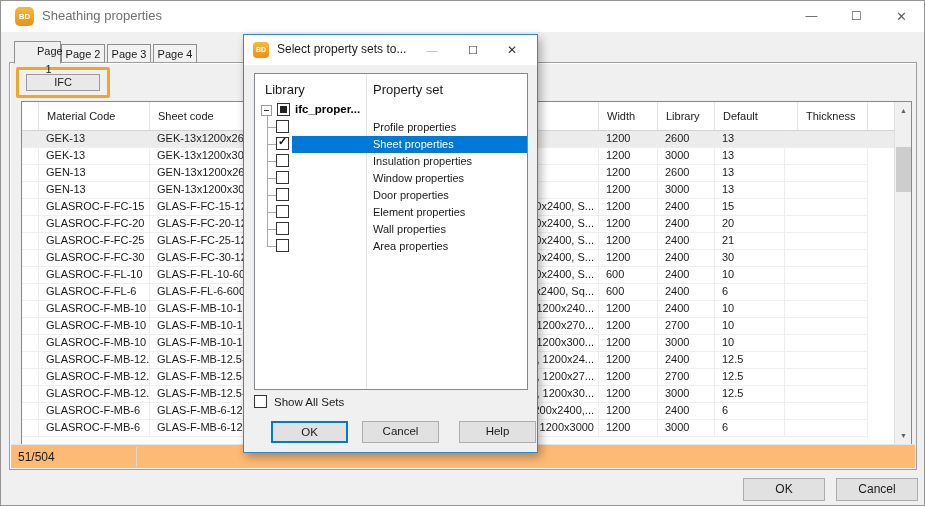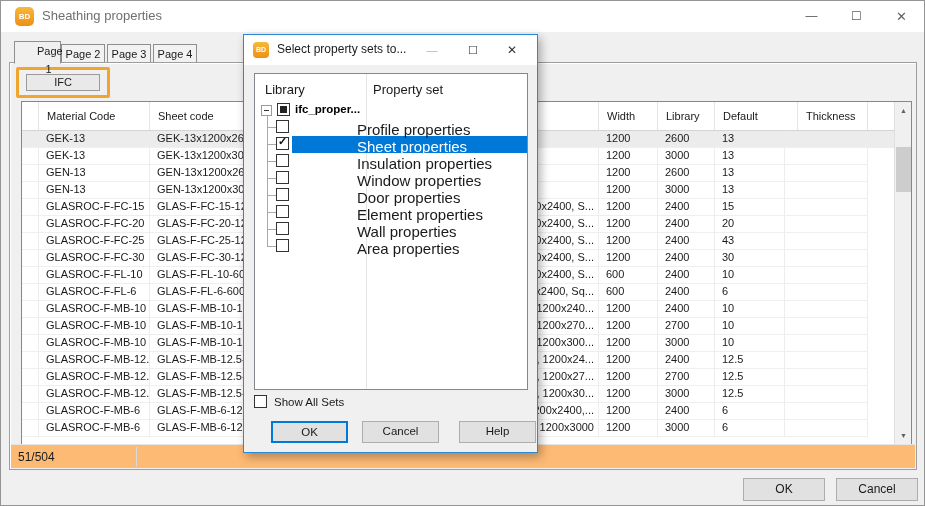--- a/index.html
+++ b/index.html
@@ -49,21 +49,21 @@
   .troot{position:absolute;left:0;top:28px;width:100%;height:17px;}
   .expander{position:absolute;left:6px;top:3px;width:11px;height:11px;border:1px solid #9a9a9a;background:#fff;}
   .expander::after{content:"";position:absolute;left:2px;top:4px;width:5px;height:1px;background:#333;}
   .cb{position:absolute;top:1px;width:13px;height:13px;border:1px solid #333;background:#fff;}
   .cb .ind{position:absolute;left:2px;top:2px;width:7px;height:7px;background:#222;}
   .cb .tick{position:absolute;left:1px;top:-3px;font-size:11px;font-weight:bold;color:#111;}
   .root-label{position:absolute;left:40px;top:1px;font-size:11.5px;font-weight:bold;color:#000;}
   .trow{position:absolute;left:0;width:100%;height:17px;}
   .trow .stub{position:absolute;left:12px;top:8px;width:9px;height:1px;background:#a8a8a8;}
   .trow .cb{left:21px;}
-  .trow .tlabel{position:absolute;left:102px;top:2px;font-size:15px;color:#1a1a1a;z-index:2;}
+  .trow .tlabel{position:absolute;left:118px;top:2px;font-size:11px;color:#1a1a1a;z-index:2;}
   .trow .selbar{position:absolute;left:37px;top:0;right:0;height:17px;background:var(--blue,#0078d7);}
   .trow.selected .tlabel{color:#fff;}
   .tree-vline{position:absolute;left:12px;width:1px;background:#a8a8a8;}
   .dlg-showall{position:absolute;left:10px;top:360px;height:15px;}
   .dlg-showall .cb{left:0;top:0;}
   .dlg-showall .sa-label{position:absolute;left:20px;top:1px;font-size:11.5px;color:#1a1a1a;white-space:nowrap;}
   .dlg-btn{position:absolute;top:386px;width:77px;height:22px;background:#e1e1e1;border:1px solid #adadad;font-size:11.5px;text-align:center;line-height:19px;color:#1a1a1a;}
   #dlg-ok{left:27px;border:2px solid var(--blue,#0078d7);}
   #dlg-cancel{left:118px;} #dlg-help{left:206px;margin-left:9px;}
 </style>
@@ -164,21 +164,21 @@
             <div class="c" style="width: 70px;">20</div>
             <div class="c" style="width: 83px;"></div>
           </div>
           <div class="grow">
             <div class="c" style="width: 17px;"></div>
             <div class="c" style="width: 111px;">GLASROC-F-FC-25</div>
             <div class="c" style="width: 183px;">GLAS-F-FC-25-12</div>
             <div class="c desc" style="width: 266px;">0x2400, S...</div>
             <div class="c" style="width: 59px;">1200</div>
             <div class="c" style="width: 57px;">2400</div>
-            <div class="c" style="width: 70px;">43</div>
+            <div class="c" style="width: 70px;">21</div>
             <div class="c" style="width: 83px;"></div>
           </div>
           <div class="grow">
             <div class="c" style="width: 17px;"></div>
             <div class="c" style="width: 111px;">GLASROC-F-FC-30</div>
             <div class="c" style="width: 183px;">GLAS-F-FC-30-12</div>
             <div class="c desc" style="width: 266px;">0x2400, S...</div>
             <div class="c" style="width: 59px;">1200</div>
             <div class="c" style="width: 57px;">2400</div>
             <div class="c" style="width: 70px;">30</div>

